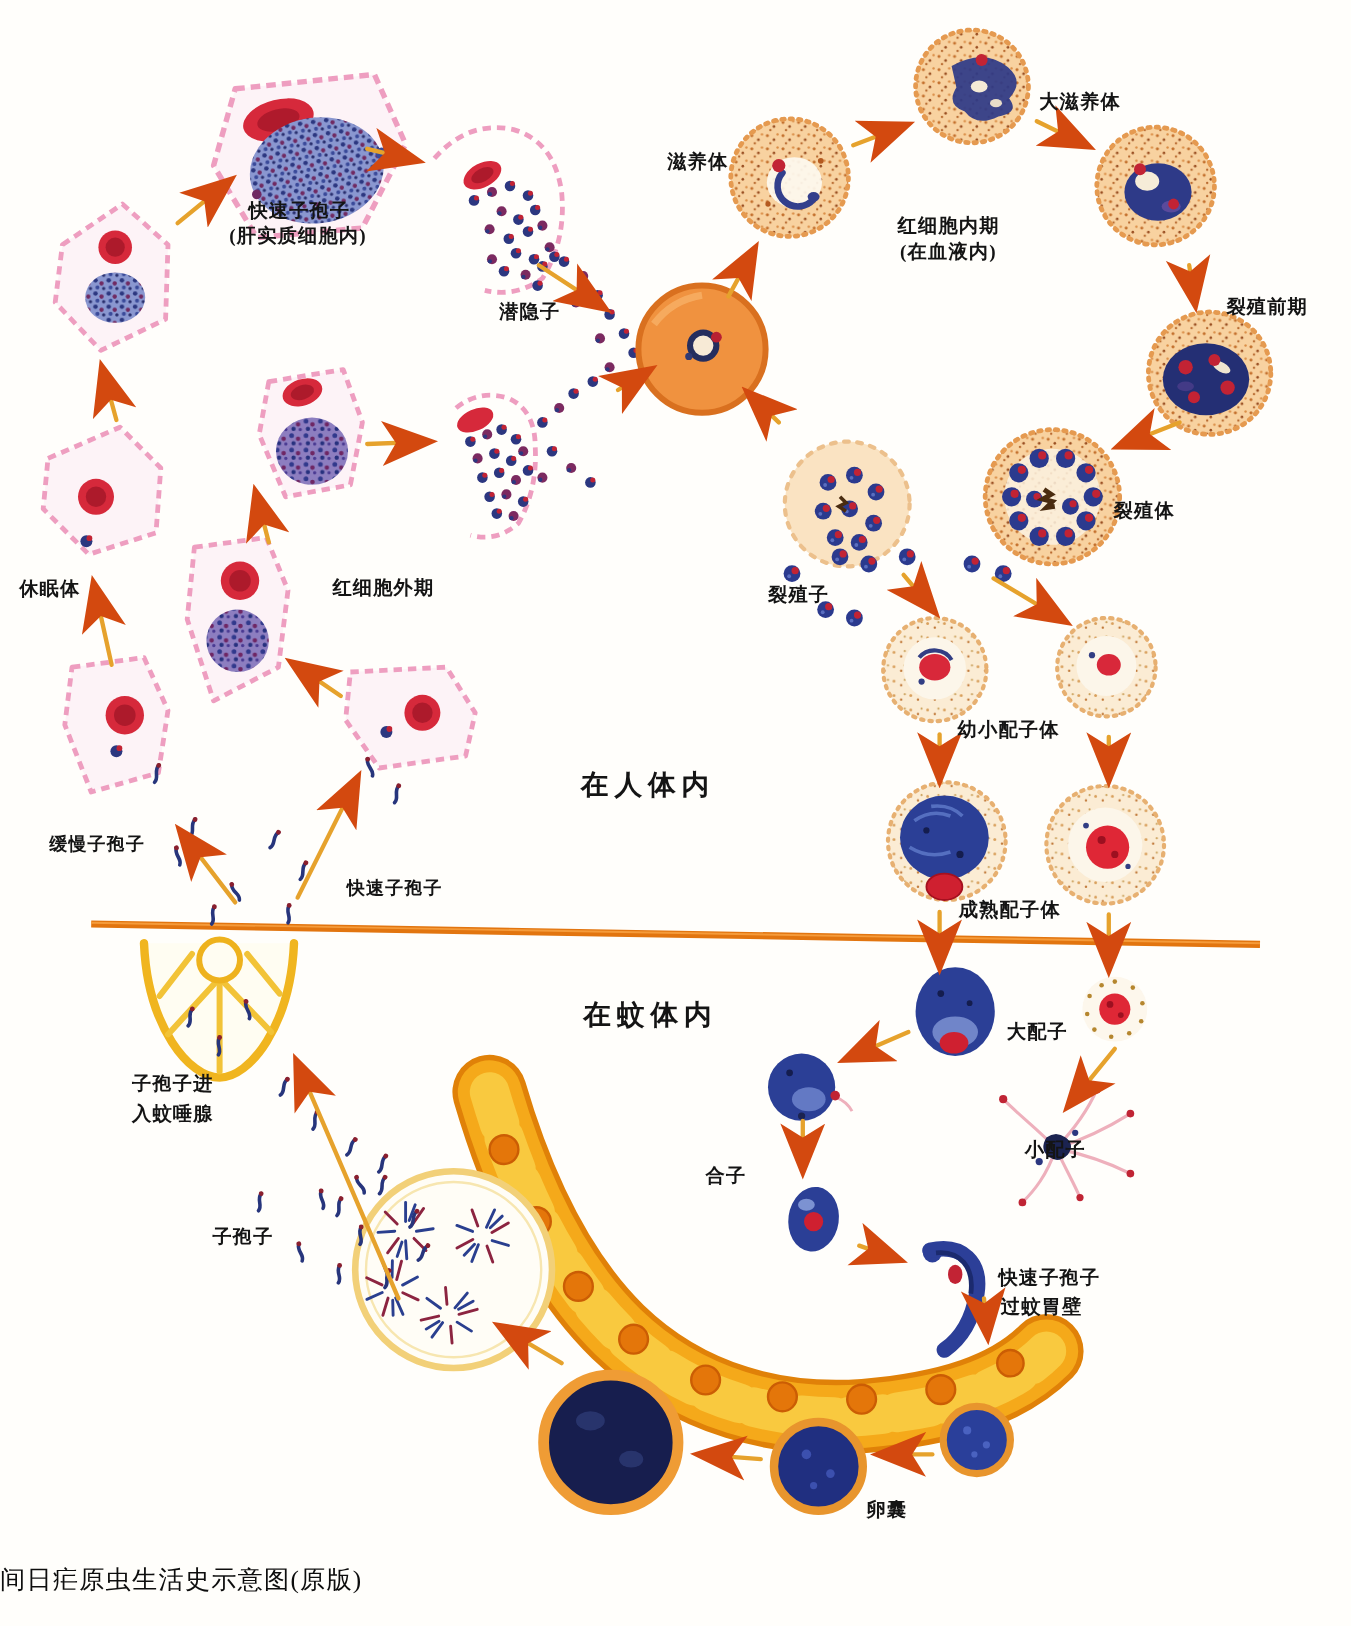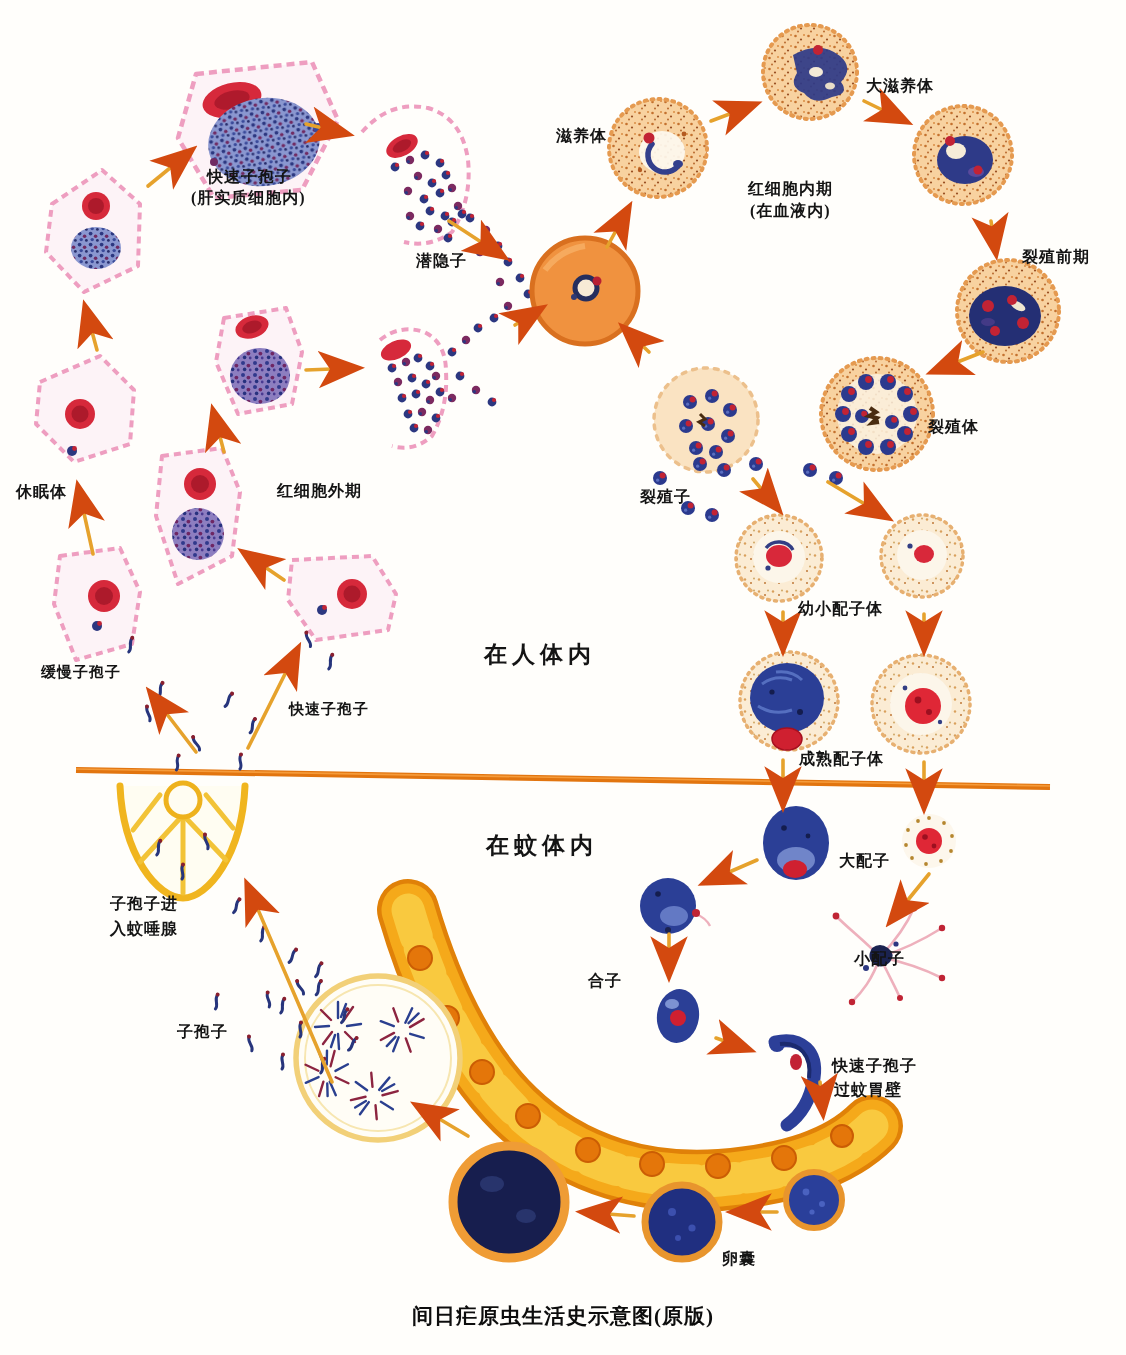--- a/index.html
+++ b/index.html
@@ -1,24 +1,24 @@
 <!DOCTYPE html>
 <html><head>
 <meta charset="utf-8">
 <style>
   html,body{margin:0;padding:0;background:#ffffff;}
   #stage{position:relative;width:1126px;height:1355px;background:#fffefb;overflow:hidden;
          font-family:"Liberation Serif",serif;}
   #art{position:absolute;left:0;top:0;}
   .lbl{position:absolute;color:#141414;font-size:16px;font-weight:700;letter-spacing:1px;
        white-space:nowrap;line-height:1.25;}
-  .lbl.small{font-size:15px;}
+  .lbl.small{font-size:15px;margin-top:32px;}
   .lbl.section{font-size:23px;font-weight:700;letter-spacing:5px;}
-  #title{position:absolute;left:0;top:1302px;width:100%;text-align:center;
-         font-size:21px;font-weight:700;letter-spacing:1px;color:#0d0d0d;}
+  #title{position:absolute;left:0;top:1302px;width:100%;text-align:left;
+         font-size:21px;font-weight:400;letter-spacing:1px;color:#0d0d0d;}
 </style>
 </head>
 <body>
 
 <div id="stage">
 
 <svg id="art" width="1126" height="1355" viewBox="0 0 1126 1355">
   <defs>
     <marker id="ah" viewBox="0 0 10 8" refX="8.5" refY="4" markerWidth="13" markerHeight="10.5" orient="auto">
       <path d="M0,0 L10,4 L0,8 L2.5,4 Z" fill="#d3490f"></path>

